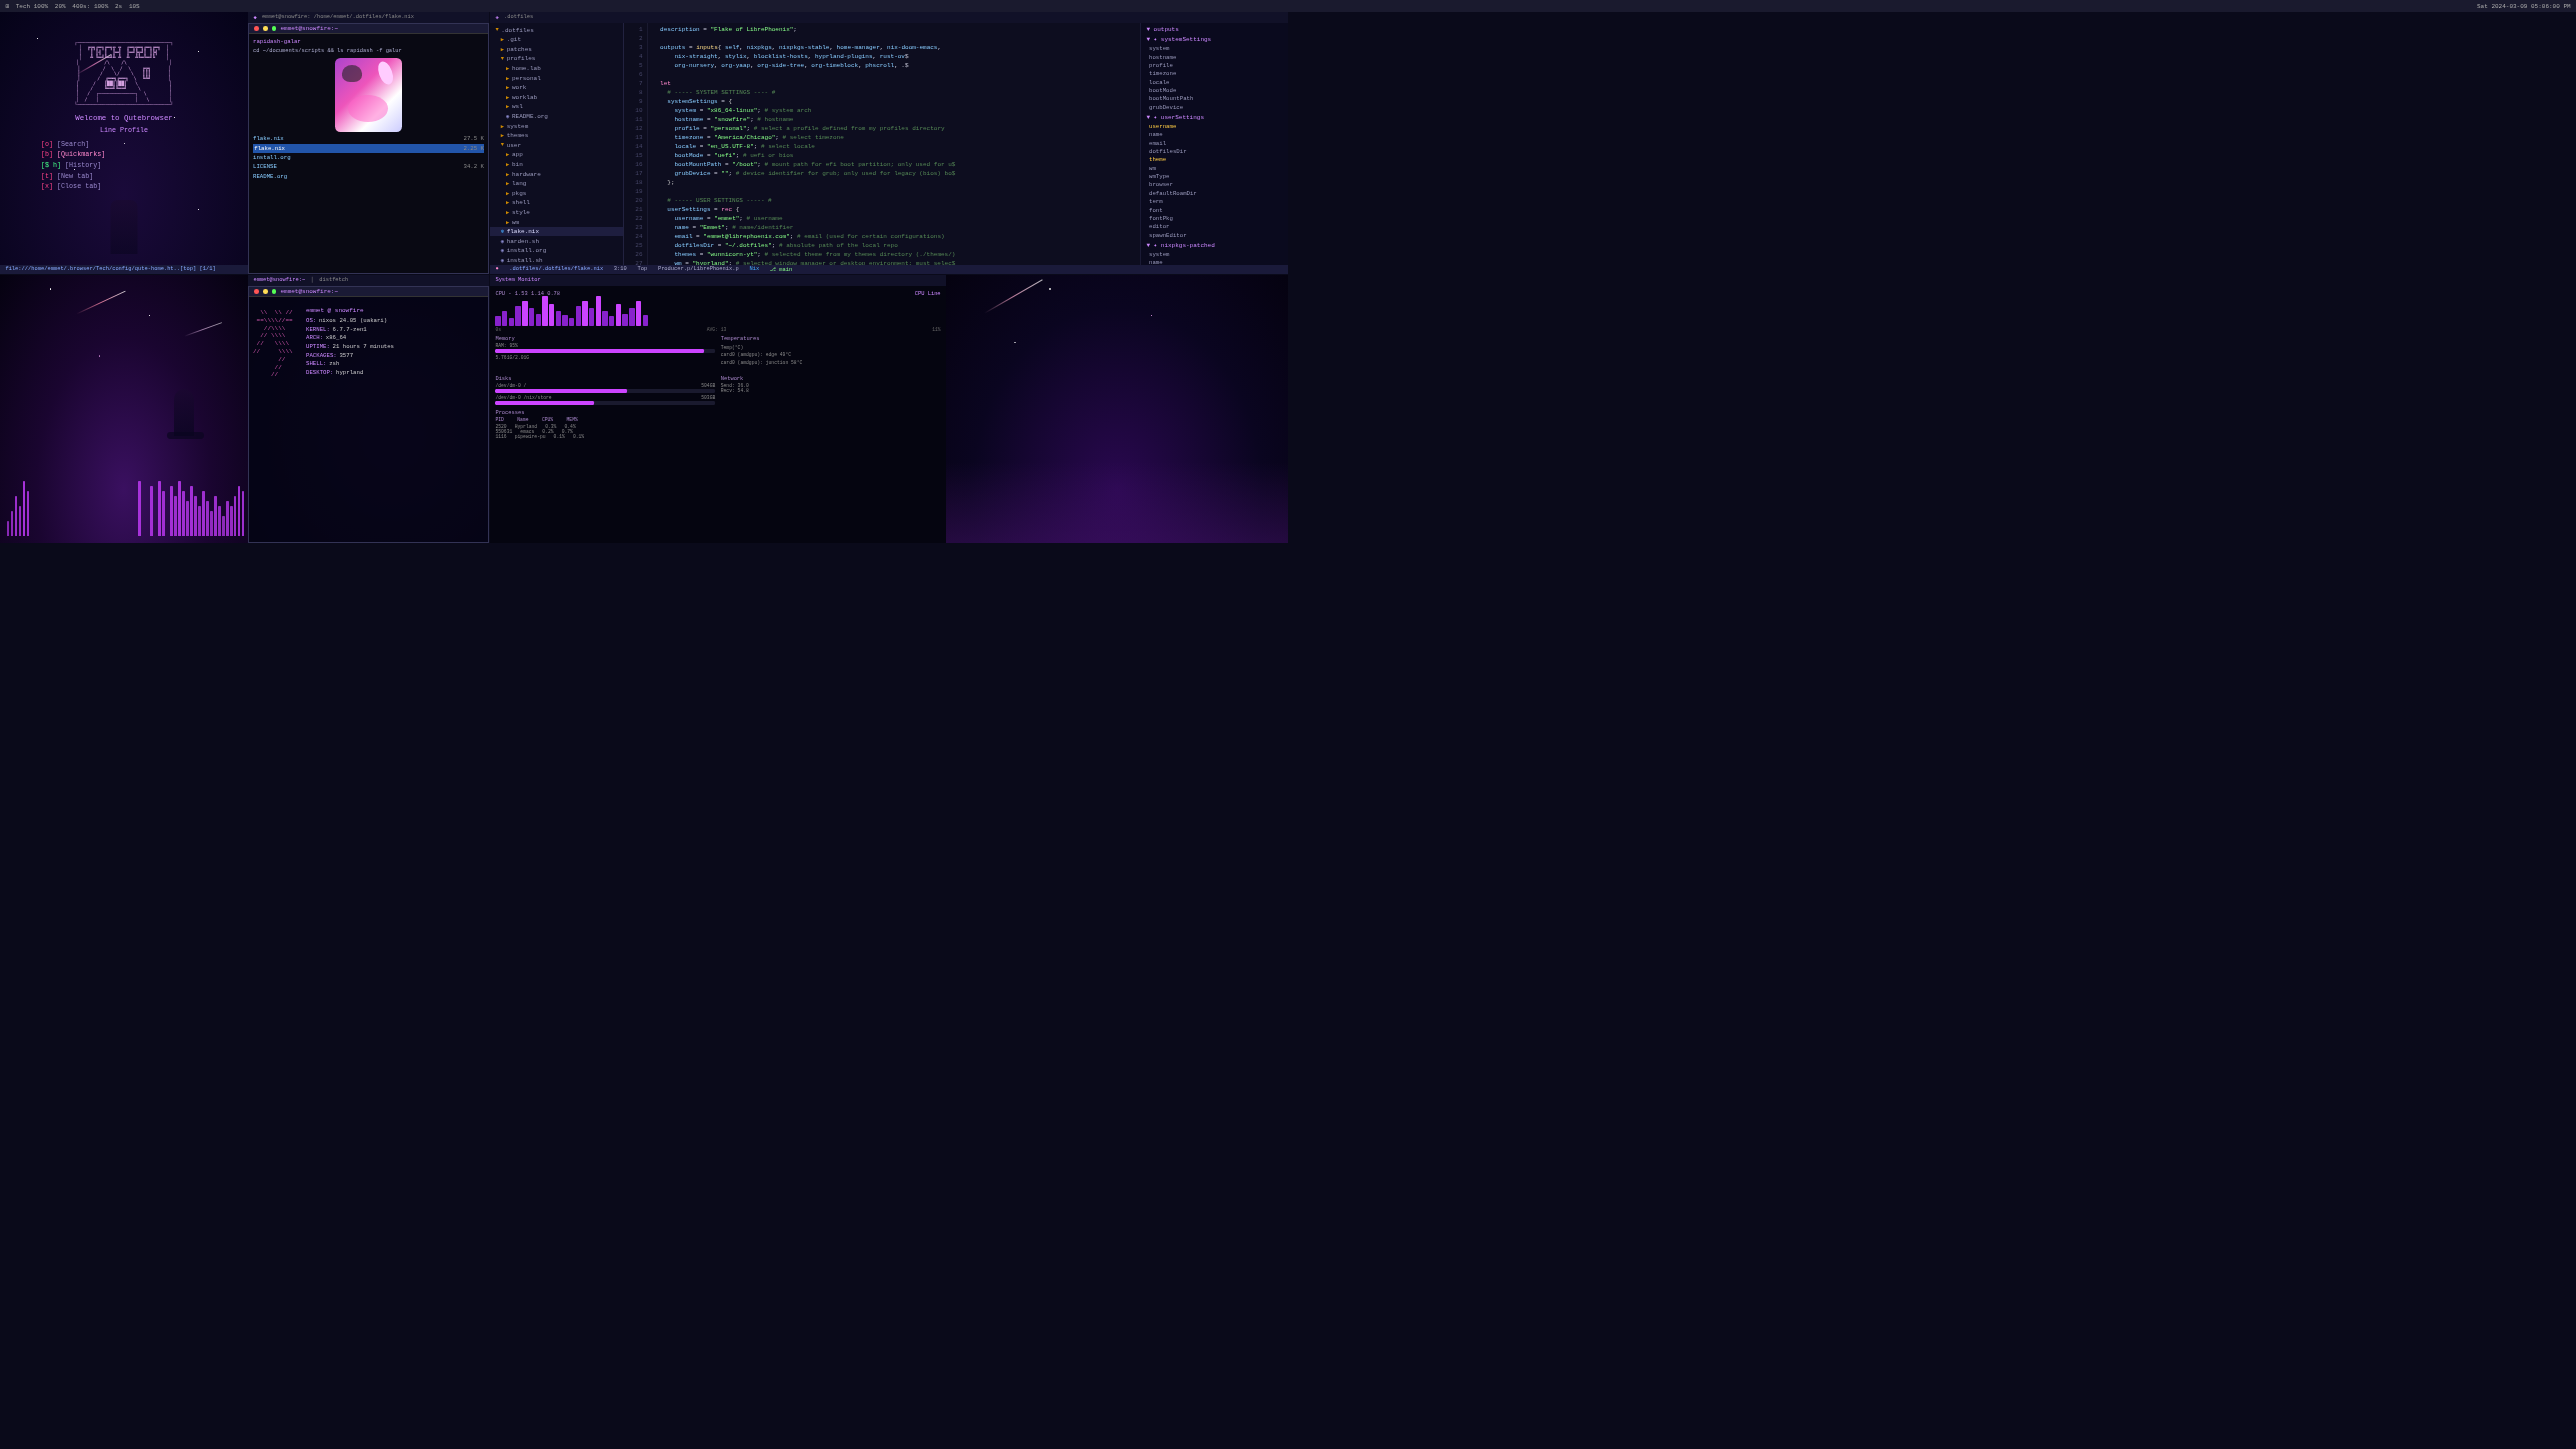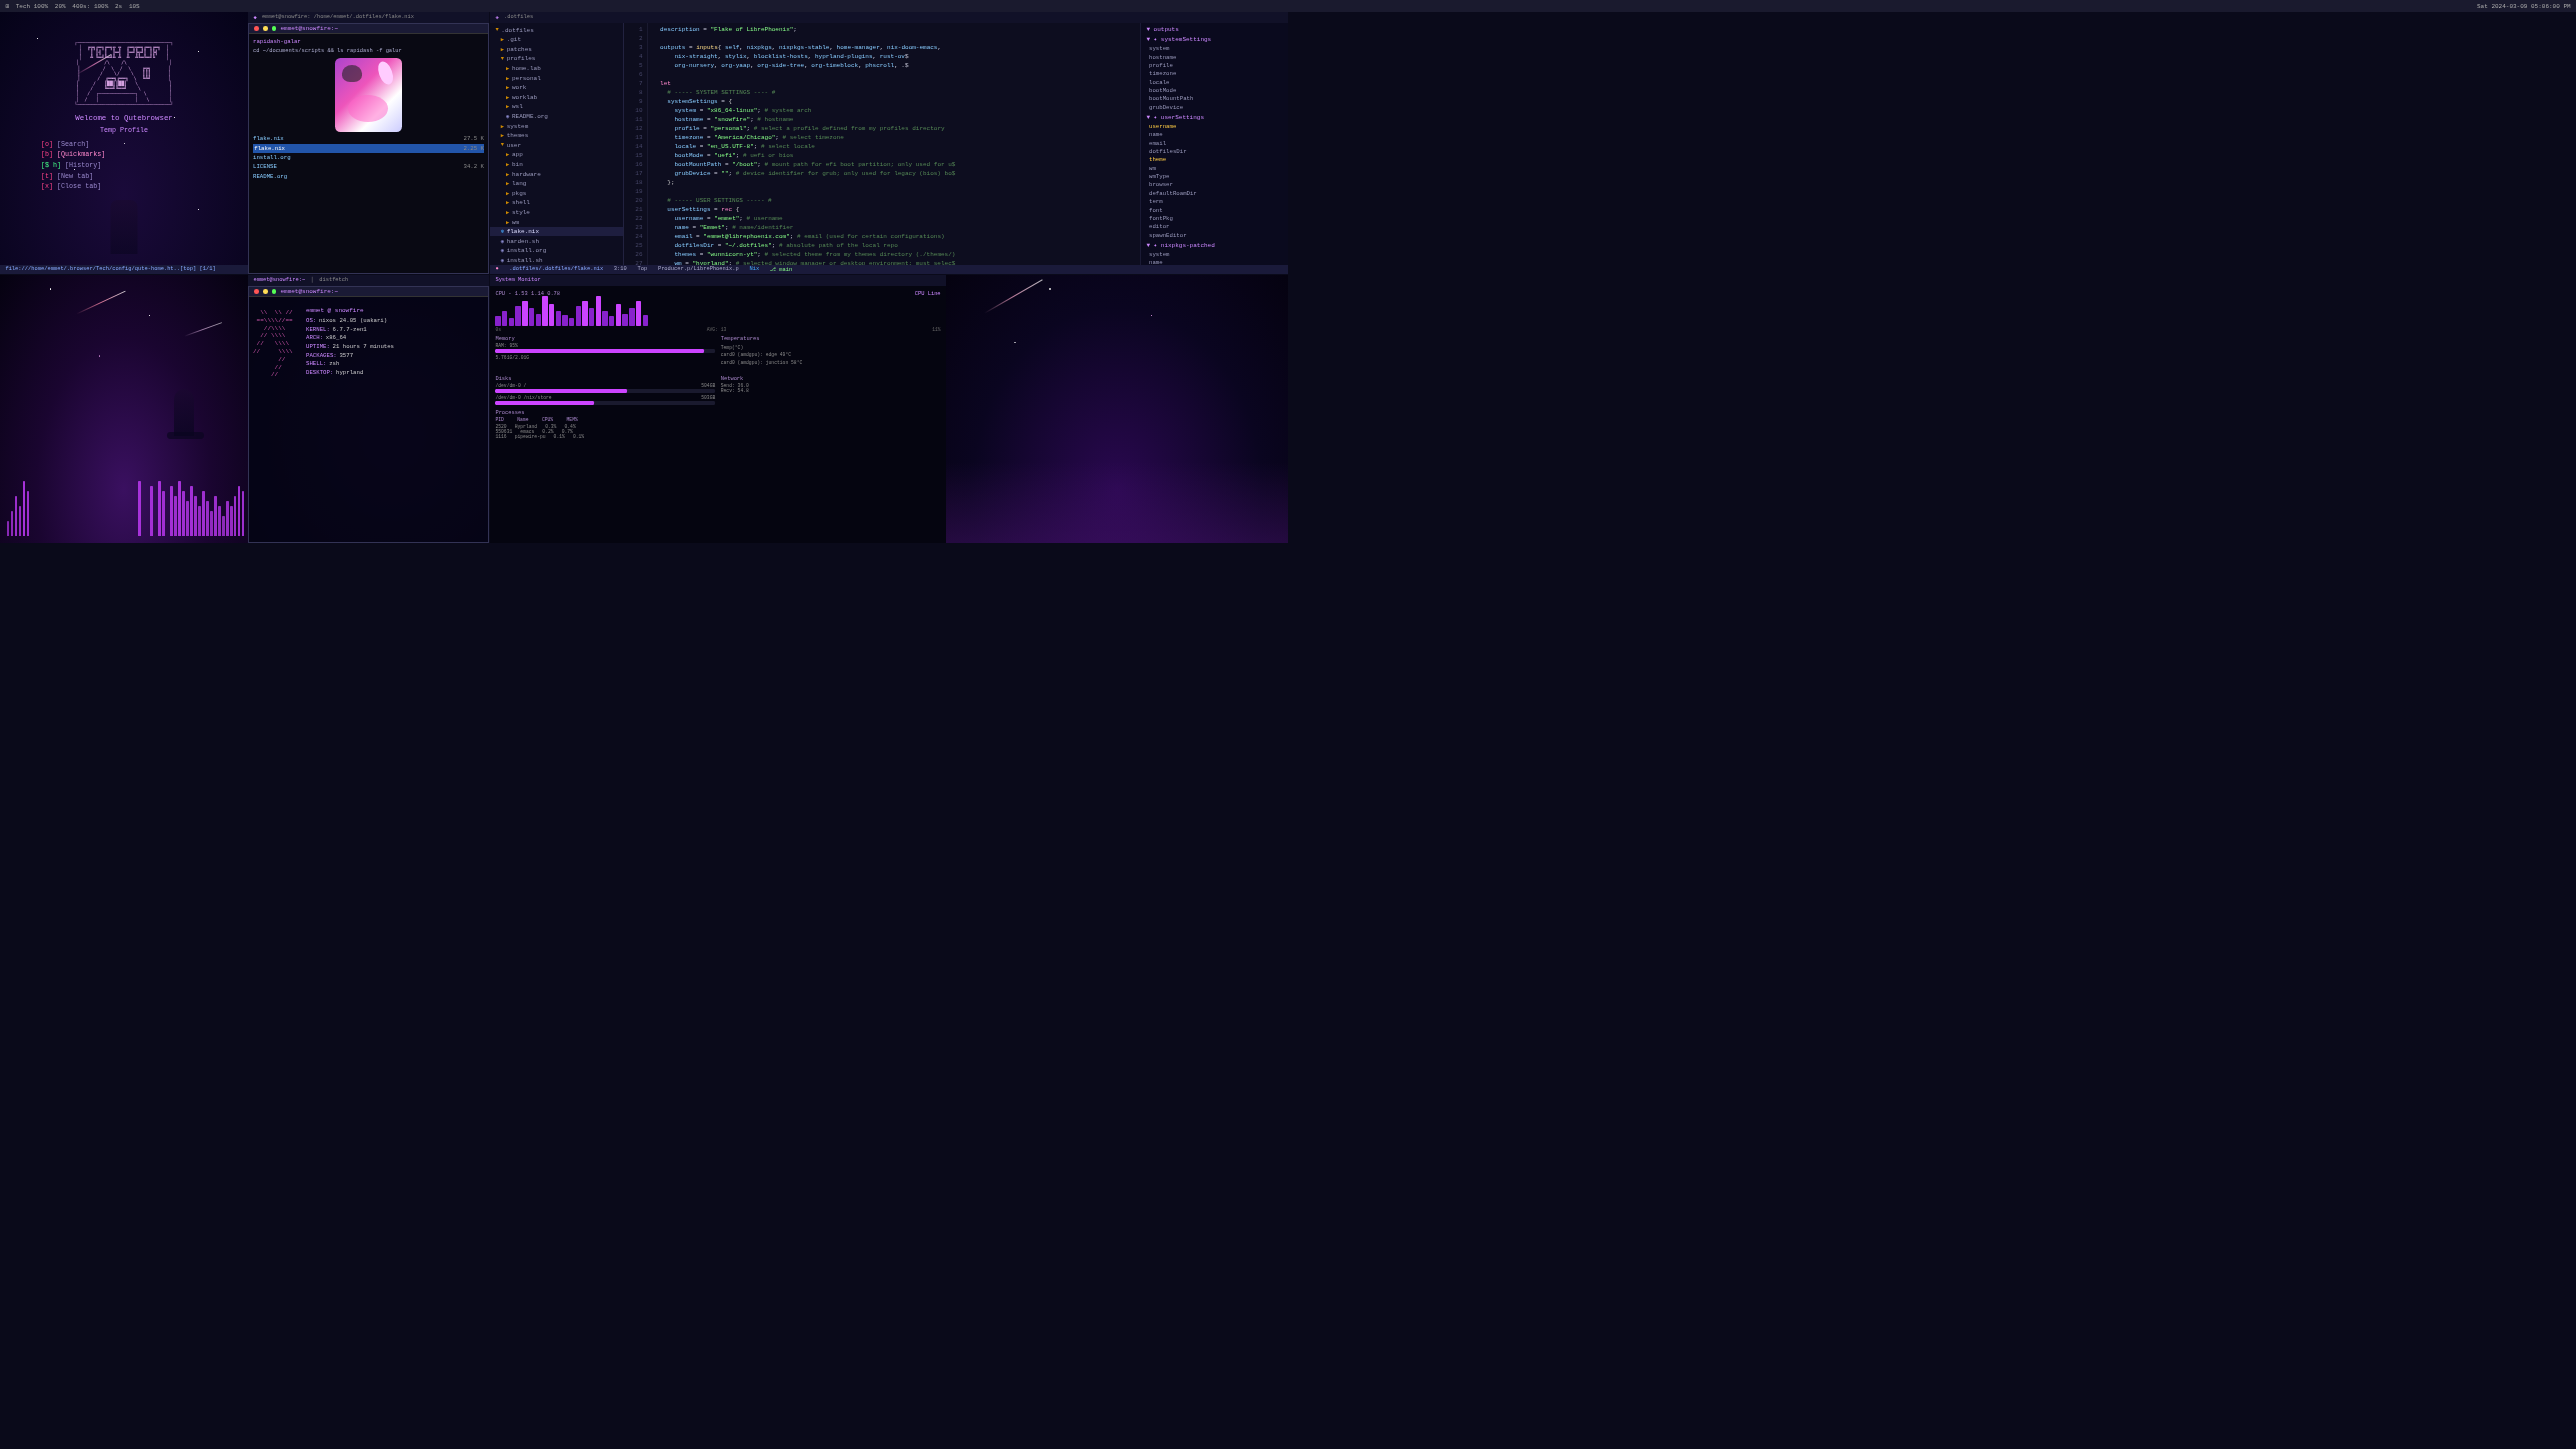--- a/index.html
+++ b/index.html
@@ -423,21 +423,21 @@
 │        /  \  /  \    ╔╦╗      │
 │       /    \/    \   ║║║      │
 │      /  ╔══╗╔══╗  \  ╚╩╝      │
 │     /   ║██║║██║   \           │
 │    /    ╚══╝╚══╝    \          │
 │   /  ┌─────────────┐  \        │
 │  /   │             │   \       │
 └─────────────────────────────────┘</div>
 
     <div class="qb-welcome">Welcome to Qutebrowser</div>
-    <div class="qb-profile">Temp Profile</div>
+    <div class="qb-profile">Line Profile</div>
 
     <div class="qb-menu">
       <div class="qb-menu-item">
         <span class="bracket">[o]</span> [Search]
       </div>
       <div class="qb-menu-item active">
         <span class="bracket">[b]</span> [Quickmarks]
       </div>
       <div class="qb-menu-item">
         <span class="green">[$ h]</span> [History]

